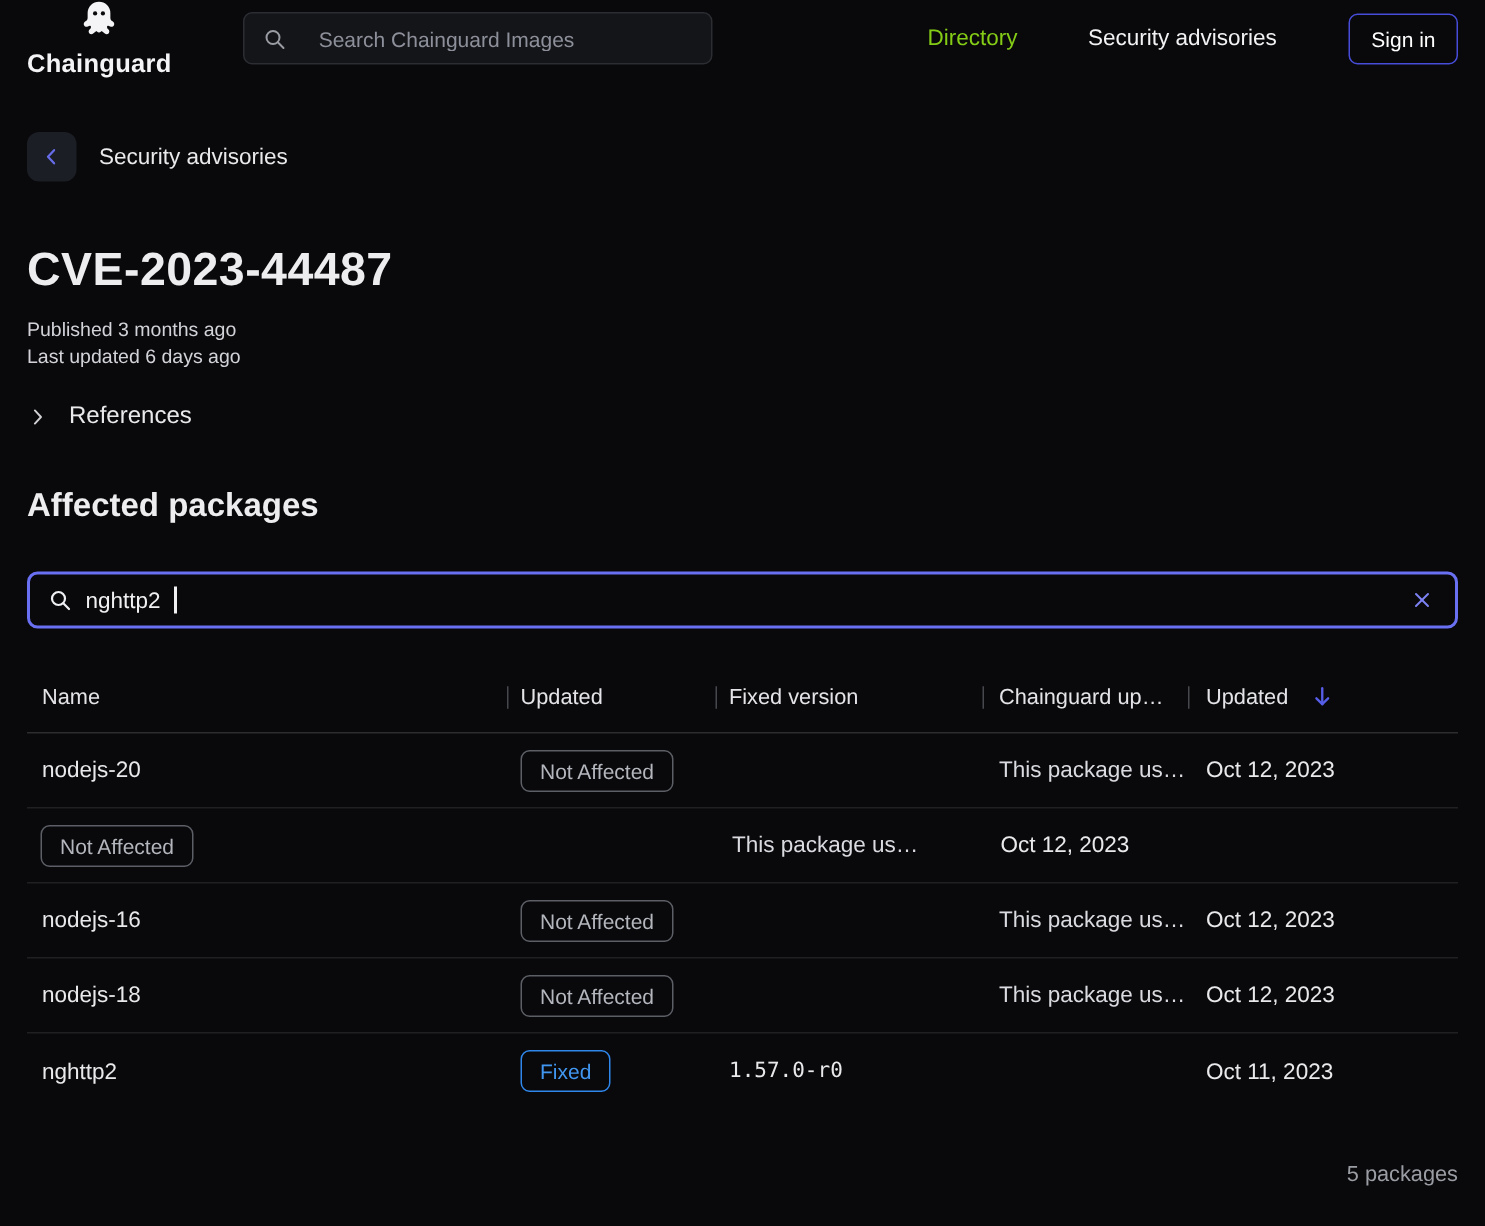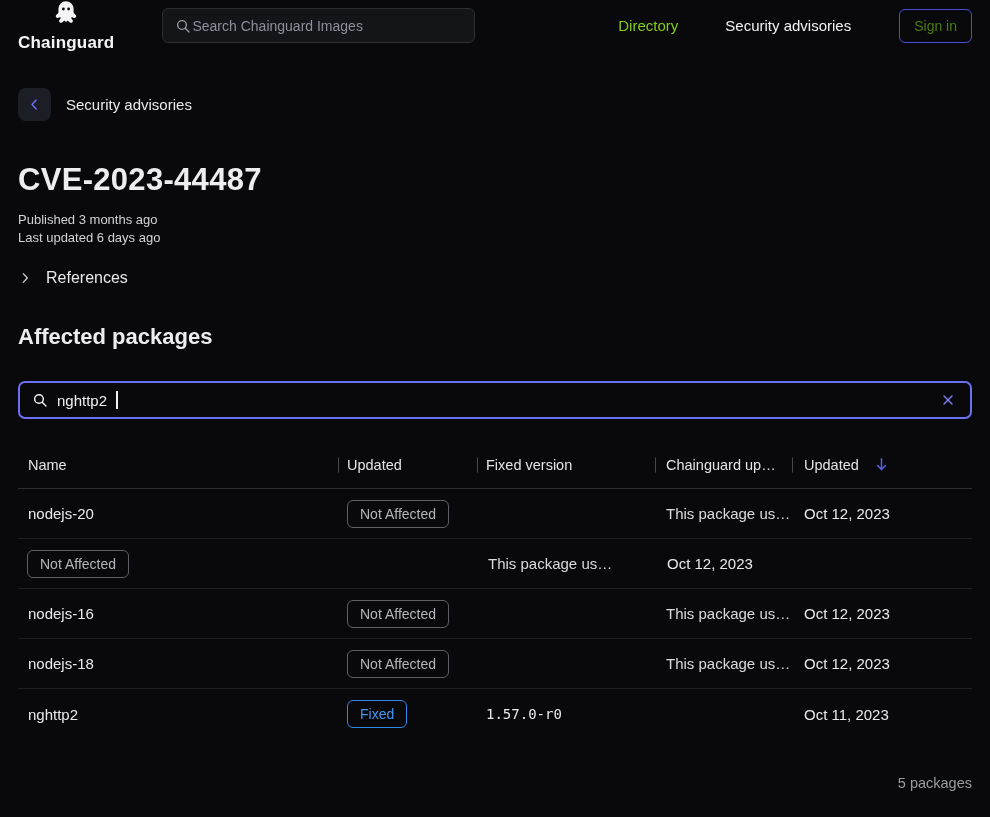--- a/index.html
+++ b/index.html
@@ -36,21 +36,21 @@
   .hdr-search {
     margin-left: 48px;
     width: 313px;
     height: 35px;
     background: #141519;
     border: 1px solid #2b2d33;
     border-radius: 6px;
     display: flex;
     align-items: center;
     padding: 0 12px;
-    gap: 1px;
+    gap: 21px;
   }
   .hdr-search input {
     background: transparent;
     border: none;
     outline: none;
     color: #e9e9ec;
     font-size: 14px;
     width: 100%;
   }
   .hdr-search input::placeholder { color: #8d909a; }
@@ -59,21 +59,21 @@
   .nav-link {
     font-size: 15px;
     text-decoration: none;
     cursor: pointer;
   }
   .nav-link.dim { color: #84cc16; margin-right: 47px; }
   .nav-link.active { color: #f2f2f4; margin-right: 48px; }
   .sign-in-btn {
     background: transparent;
     border: 1px solid #474dd8;
-    color: #4d7c0f;
+    color: #ffffff;
     font-size: 14px;
     padding: 8px 14px;
     border-radius: 6px;
     cursor: pointer;
   }
 
   
   .main { padding: 0 18px; }
 
   .breadcrumb-row {

